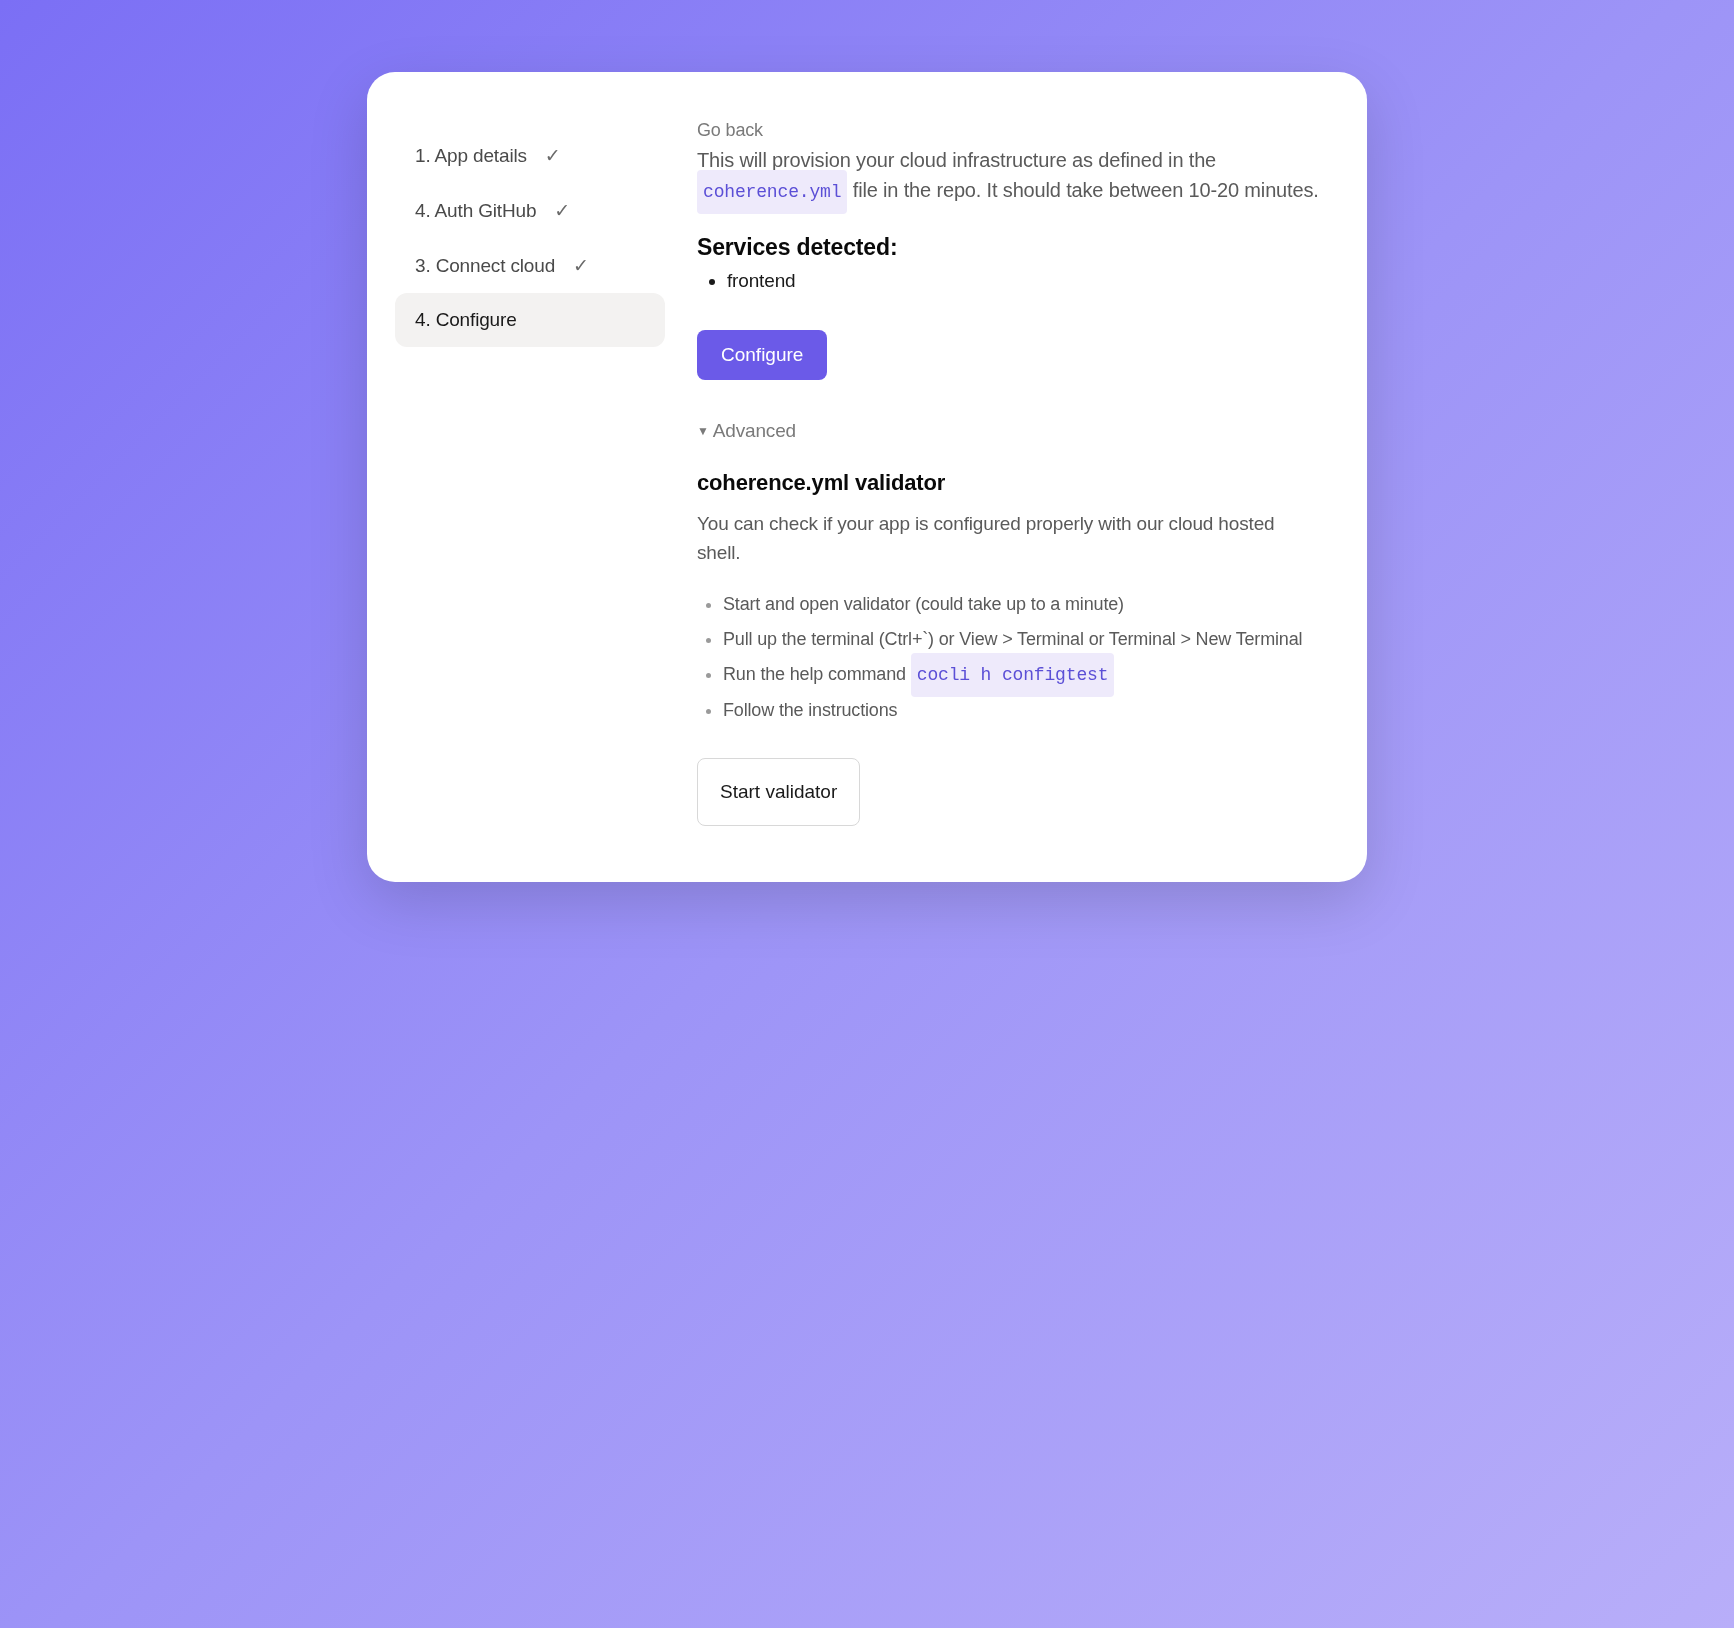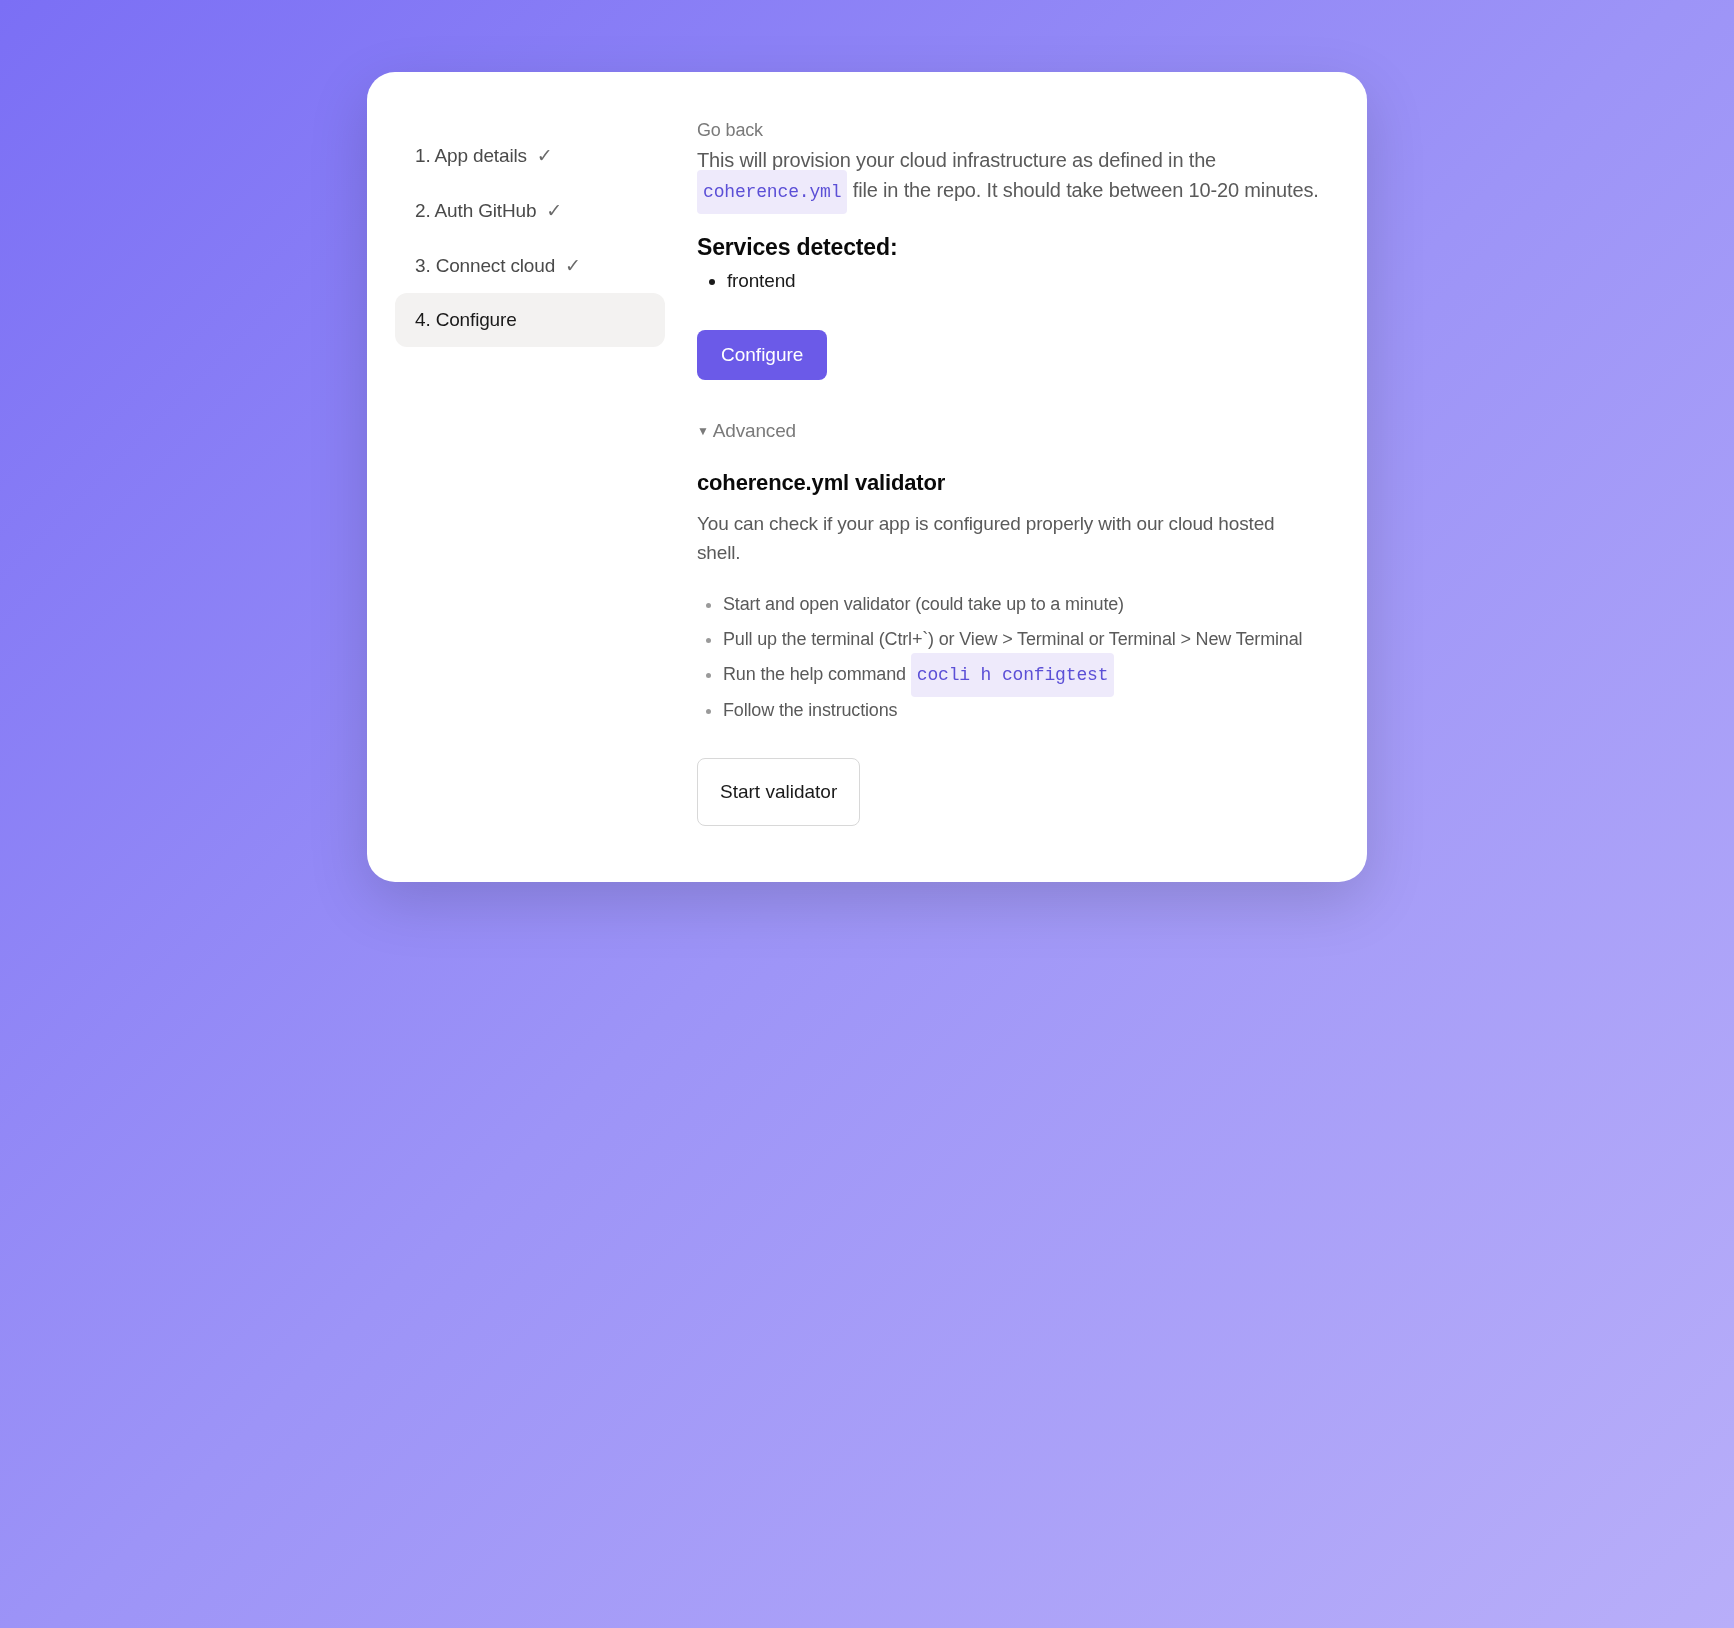--- a/index.html
+++ b/index.html
@@ -33,21 +33,21 @@
     }
     
     .step-item {
       padding: 16px 20px;
       font-size: 19px;
       color: #4a4a4a;
       border-radius: 12px;
       cursor: pointer;
       display: flex;
       align-items: center;
-      gap: 6px;
+      gap: 14px;
     }
     
     .step-item.active {
       background: #f3f2f1;
       color: #1a1a1a;
     }
     
     .step-check {
       margin-left: 4px;
       color: #6a6a6a;
@@ -183,21 +183,21 @@
 <body>
 
 <div class="card">
 
   <nav class="sidebar">
     <div class="step-item">
       <span>1. App details</span>
       <span class="step-check">✓</span>
     </div>
     <div class="step-item">
-      <span>2. Auth GitHub</span>
+      <span>4. Auth GitHub</span>
       <span class="step-check">✓</span>
     </div>
     <div class="step-item">
       <span>3. Connect cloud</span>
       <span class="step-check">✓</span>
     </div>
     <div class="step-item active">
       <span>4. Configure</span>
     </div>
   </nav>

